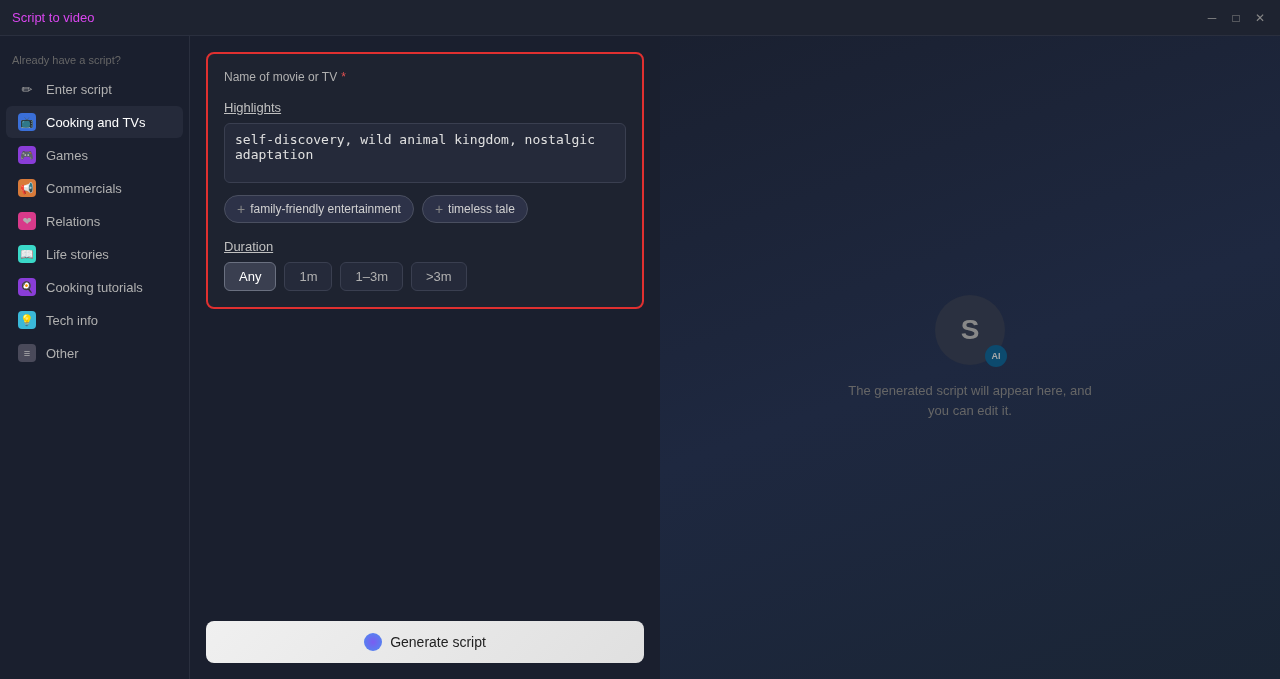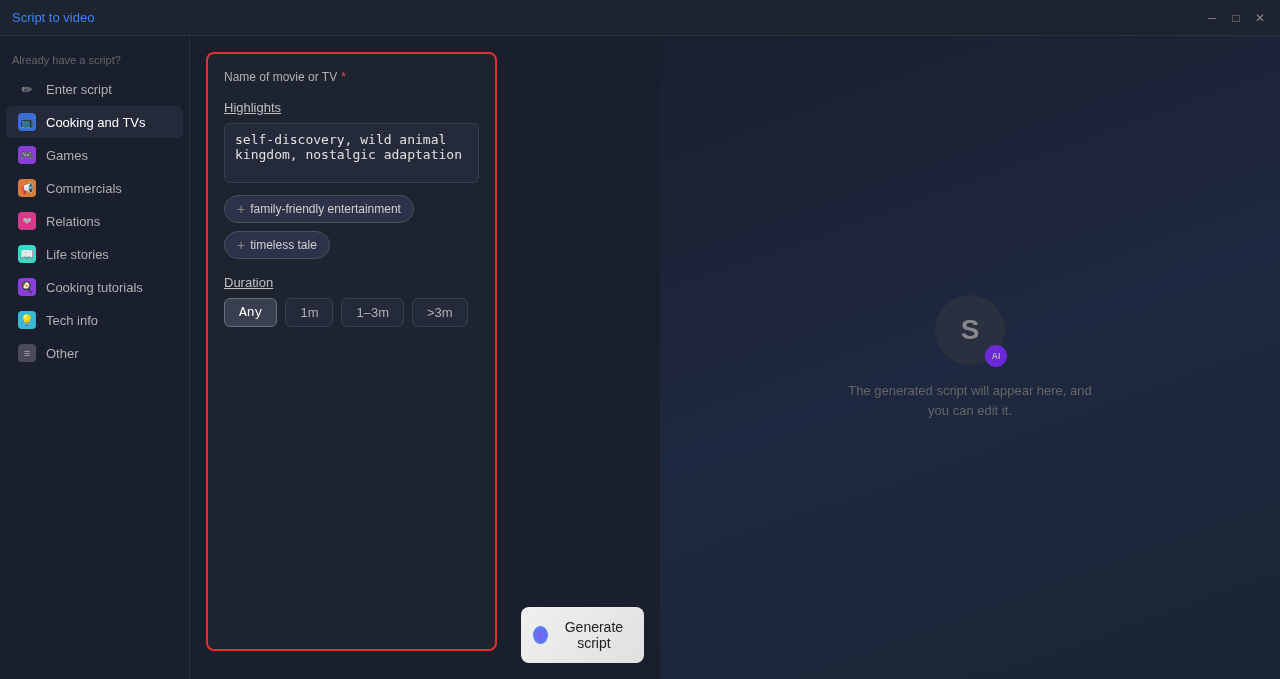--- a/index.html
+++ b/index.html
@@ -18,21 +18,21 @@
       height: 36px;
       display: flex;
       align-items: center;
       padding: 0 12px;
       justify-content: space-between;
       flex-shrink: 0;
       border-bottom: 1px solid #2a2f3e;
     }
     .titlebar-title {
       font-size: 13px;
-      color: #3b82f6;
+      color: #d946ef;
     }
     .titlebar-controls {
       display: flex;
       gap: 8px;
     }
     .titlebar-btn {
       width: 16px;
       height: 16px;
       display: flex;
       align-items: center;
@@ -96,21 +96,21 @@
       flex: 1;
       display: flex;
       overflow: hidden;
     }
     .form-panel {
       width: 470px;
       flex-shrink: 0;
       padding: 16px;
       overflow-y: auto;
       display: flex;
-      flex-direction: row;
+      flex-direction: column;
       gap: 12px;
     }
     .form-card {
       border: 2px solid #e03030;
       border-radius: 8px;
       padding: 16px;
       background: #1e2330;
       margin-bottom: 12px;
     }
     .field-label {
@@ -186,21 +186,20 @@
       font-size: 13px;
       cursor: pointer;
       border: 1px solid #3a3f50;
       background: #252a3a;
       color: #b0b0b0;
     }
     .duration-btn.active {
       background: #3a3f50;
       border-color: #6a7080;
       color: #fff;
-      font-family: Liberation Mono, monospace;
     }
     .generate-btn-wrap {
       margin-top: auto;
       padding-top: 16px;
     }
     .generate-btn {
       width: 100%;
       padding: 12px;
       background: linear-gradient(135deg, #f0f0f0, #e0e0e0);
       border: none;
@@ -241,21 +240,21 @@
     }
     .preview-icon-letter {
       font-size: 28px;
       color: #888;
       font-weight: bold;
     }
     .ai-badge {
       position: absolute;
       bottom: -2px;
       right: -2px;
-      background: #6d28d9;
+      background: #0c4a6e;
       border-radius: 50%;
       width: 22px;
       height: 22px;
       display: flex;
       align-items: center;
       justify-content: center;
       font-size: 9px;
       color: #aaa;
       font-weight: bold;
     }

